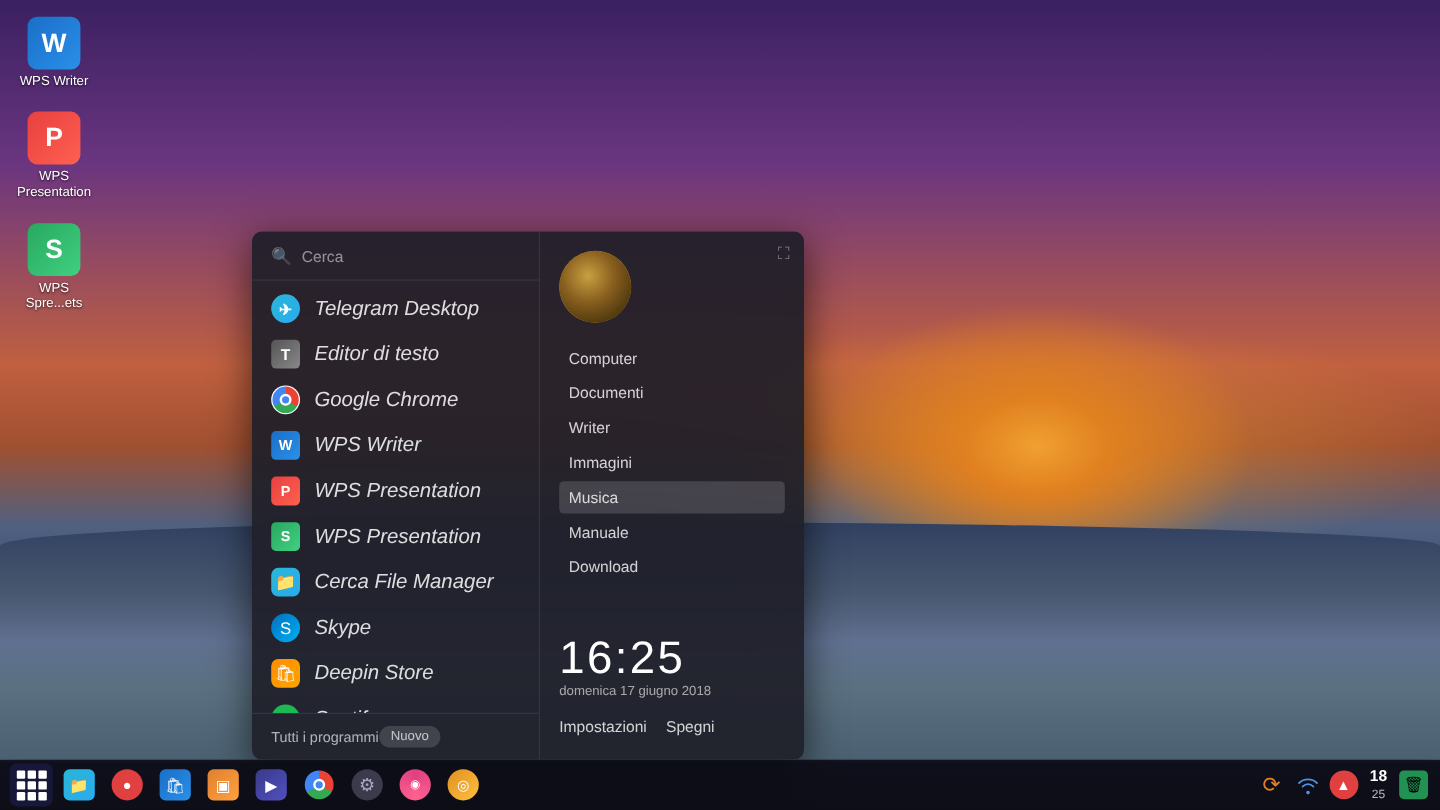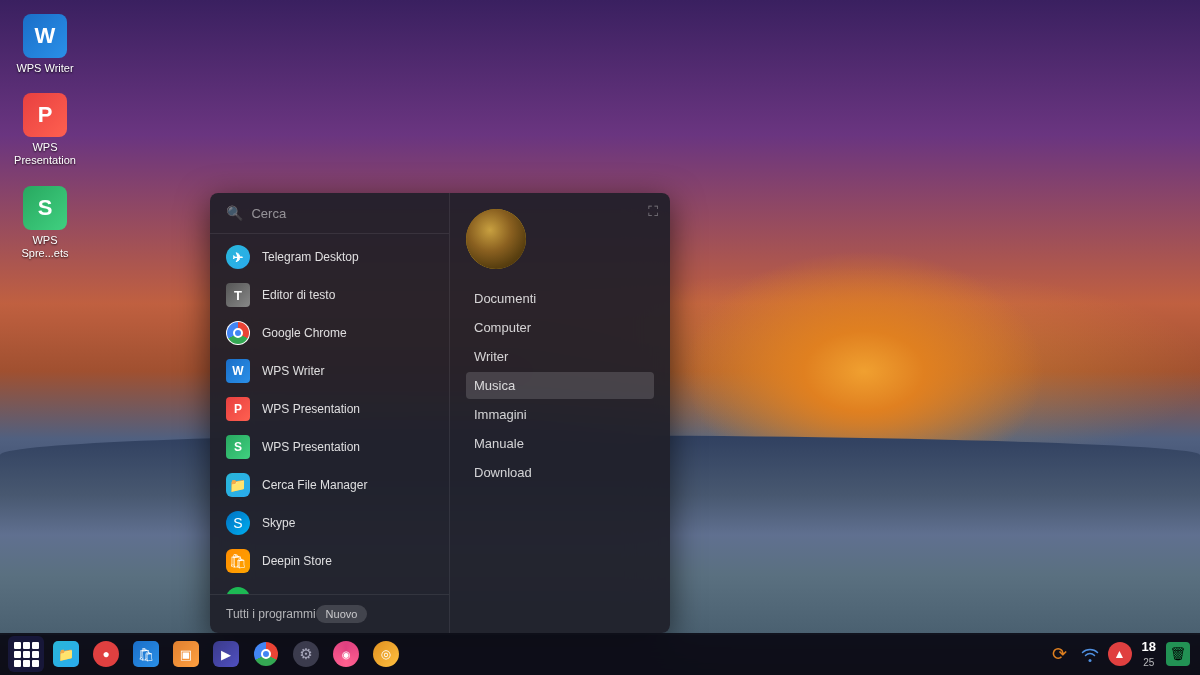--- a/index.html
+++ b/index.html
@@ -180,22 +180,23 @@
       height: 24px;
       border-radius: 4px;
       display: flex;
       align-items: center;
       justify-content: center;
       font-size: 14px;
       flex-shrink: 0;
     }
 
     .app-name {
-      font-size: 12px;
+      font-size: 17px;
       color: rgba(255,255,255,0.85);
+      font-style: italic;
     }
 
     .start-bottom {
       padding: 10px 16px;
       display: flex;
       align-items: center;
       border-top: 1px solid rgba(255,255,255,0.08);
     }
 
     .all-programs-link {
@@ -594,29 +595,37 @@
   </div>
 
   <div class="start-right">
     <span class="expand-icon">⛶</span>
 
     <div class="user-avatar">
       <div class="user-avatar-img"></div>
     </div>
 
     <div class="folder-links">
+      <div class="folder-link">Computer</div>
       <div class="folder-link">Documenti</div>
-      <div class="folder-link">Computer</div>
       <div class="folder-link">Writer</div>
+      <div class="folder-link">Immagini</div>
       <div class="folder-link active">Musica</div>
-      <div class="folder-link">Immagini</div>
       <div class="folder-link">Manuale</div>
       <div class="folder-link">Download</div>
     </div>
 
+    <div class="clock-section">
+      <div class="clock-time">16:25</div>
+      <div class="clock-date">domenica 17 giugno 2018</div>
+      <div class="action-buttons">
+        <span class="action-btn">Impostazioni</span>
+        <span class="action-btn">Spegni</span>
+      </div>
+    </div>
   </div>
 </div>
 
 <div class="taskbar">
 
   <div class="taskbar-icon tb-launcher">
     <div class="launcher-grid">
       <div class="launcher-dot"></div>
       <div class="launcher-dot"></div>
       <div class="launcher-dot"></div>

